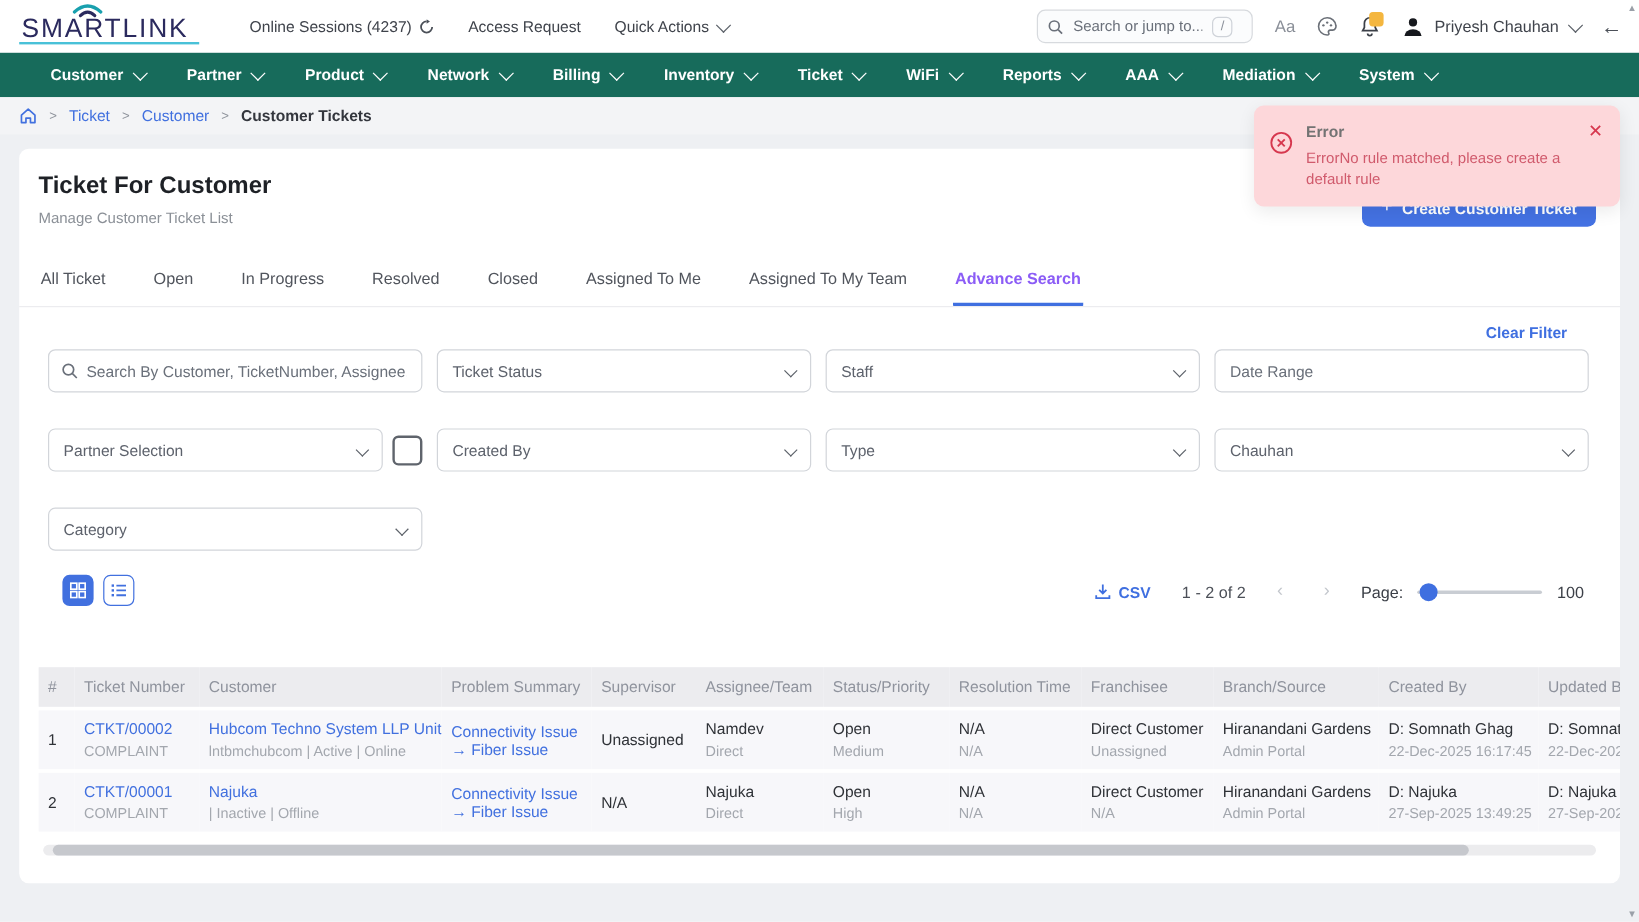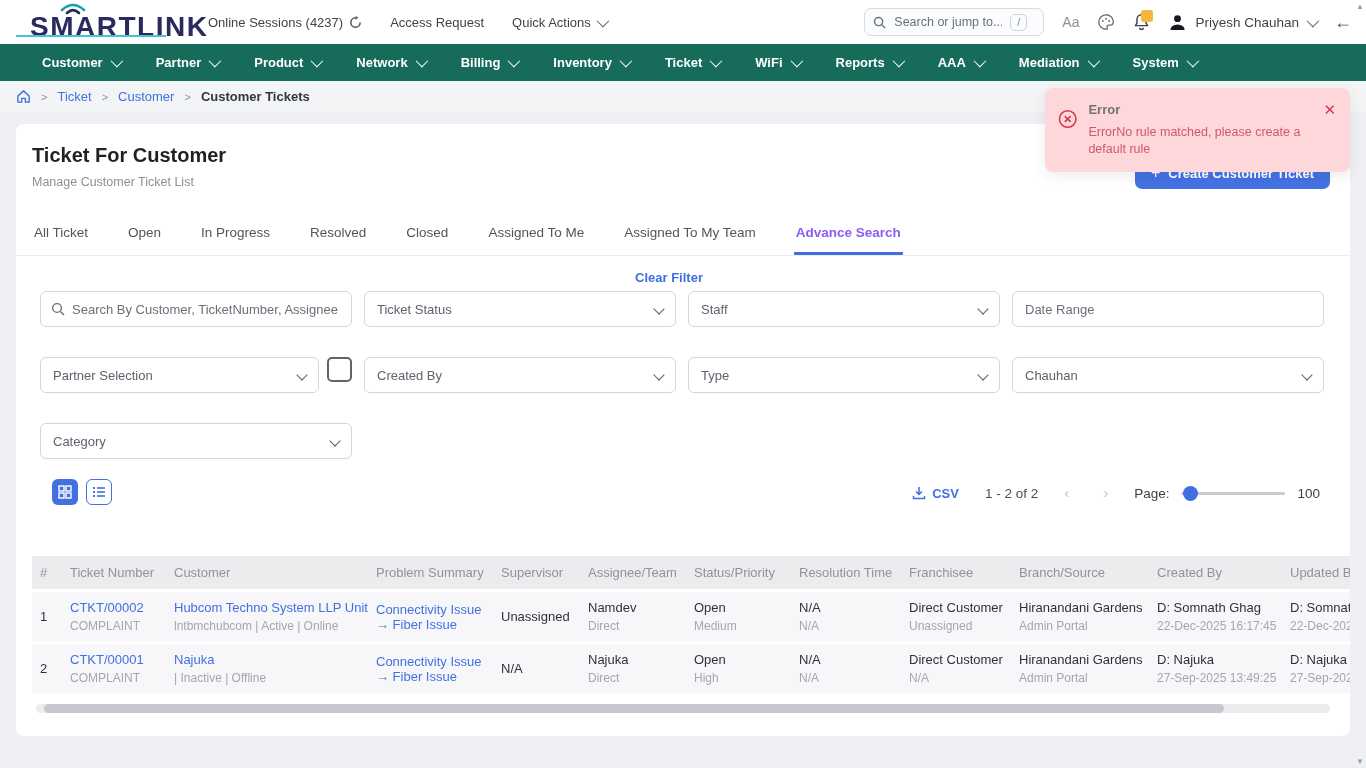--- a/index.html
+++ b/index.html
@@ -1,21 +1,21 @@
 <!DOCTYPE html>
 <html><head>
 <meta charset="utf-8">
 <style>
   * { margin:0; padding:0; box-sizing:border-box; }
   html,body { width:1366px; height:768px; overflow:hidden; font-family:"Liberation Sans", sans-serif; background:#eef0f3; color:#3a3d44; }
 
   
   .topbar { height:44px; background:#fff; display:flex; align-items:center; padding:0 14px; gap:26px; }
   .logo { position:relative; width:168px; height:40px; cursor:pointer; }
-  .logo-text { font-size:28px; font-weight:700; letter-spacing:1.5px; color:#2b2a5e; position:absolute; left:16px; top:9px; }
+  .logo-text { font-size:22px; font-weight:400; letter-spacing:1.5px; color:#2b2a5e; position:absolute; left:4px; top:9px; }
   .logo-wifi { position:absolute; left:44px; top:-2px; }
   .logo-underline { position:absolute; left:2px; top:33px; width:150px; height:2px; background:#49c1d8; }
   .topbar-links { display:flex; align-items:center; gap:28px; font-size:13px; color:#3f434b; }
   .topbar-link { display:flex; align-items:center; gap:6px; cursor:pointer; white-space:nowrap; }
   .chev { width:9px; height:9px; border-right:1.6px solid #5b6068; border-bottom:1.6px solid #5b6068; transform:rotate(45deg) translateY(-2px); display:inline-block; }
   .chev.white { border-color:#fff; }
   .topbar-right { margin-left:auto; display:flex; align-items:center; gap:18px; }
   .search-box { width:180px; height:28px; border:1px solid #d7dade; border-radius:7px; background:#fbfcfd; display:flex; align-items:center; padding:0 8px; gap:8px; }
   .search-box input { border:none; outline:none; background:transparent; font-size:12.5px; color:#6a707a; width:108px; font-family:inherit; }
   .slash-badge { font-size:11px; color:#8b909a; border:1px solid #cfd3d9; border-radius:5px; padding:0 6px; line-height:15px; }
@@ -42,30 +42,30 @@
   .page-title { font-size:20px; font-weight:800; color:#1e2126; }
   .page-sub { font-size:12.5px; color:#8b9097; margin-top:8px; }
   .create-btn { margin-left:auto; align-self:flex-end; background:#4472e3; color:#fff; border:none; border-radius:7px; height:32px; padding:0 16px; font-size:13px; font-weight:700; display:flex; align-items:center; gap:8px; cursor:pointer; font-family:inherit; }
   .plus { font-size:16px; font-weight:400; }
 
   
   .tabs { display:flex; gap:36px; padding:0 16px; margin-top:26px; border-bottom:1px solid #ececef; }
   .tab { font-size:13.5px; color:#51555d; padding:10px 2px 12px 2px; cursor:pointer; white-space:nowrap; }
   .tab.active { color:#8b5cf6; font-weight:600; border-bottom:3px solid #3f6fe0; border-radius:1px; }
 
-  .clear-row { display:flex; justify-content:center; padding:14px 28px 0 0; }
+  .clear-row { display:flex; justify-content:flex-end; padding:14px 44px 0 0; }
   .clear-filter { color:#3f6fe0; font-size:13px; font-weight:600; cursor:pointer; }
 
   
   .filter-grid { display:grid; grid-template-columns:repeat(4,1fr); gap:30px 12px; padding:6px 26px 0 24px; }
   .field { position:relative; height:36px; border:1px solid #d2d5da; border-radius:6px; background:#fff; display:flex; align-items:center; padding:0 12px; font-size:13px; color:#5d626c; cursor:pointer; }
   .field .dd { position:absolute; right:12px; top:13px; width:8px; height:8px; border-right:1.6px solid #5b6068; border-bottom:1.6px solid #5b6068; transform:rotate(45deg); }
   .field input { border:none; outline:none; width:100%; font-size:13px; color:#5d626c; font-family:inherit; background:transparent; }
   .field input::placeholder, .search-box input::placeholder { color:#6a707a; opacity:1; }
-  .partner-cell { display:flex; gap:8px; }
+  .partner-cell { display:flex; gap:8px; align-items:center; }
   .partner-cell .field { flex:1; }
   .filter-checkbox { width:25px; height:25px; border:2px solid #5f646c; border-radius:5px; background:#fff; cursor:pointer; flex:0 0 25px; }
   .cat-row { padding:30px 26px 0 24px; width:362px; }
 
   
   .toolbar { display:flex; align-items:center; padding:20px 30px 0 36px; }
   .view-toggles { display:flex; gap:8px; }
   .vt { width:26px; height:26px; border-radius:6px; display:flex; align-items:center; justify-content:center; cursor:pointer; }
   .vt.grid { background:#4170df; }
   .vt.list { background:#fff; border:1.5px solid #4170df; }

